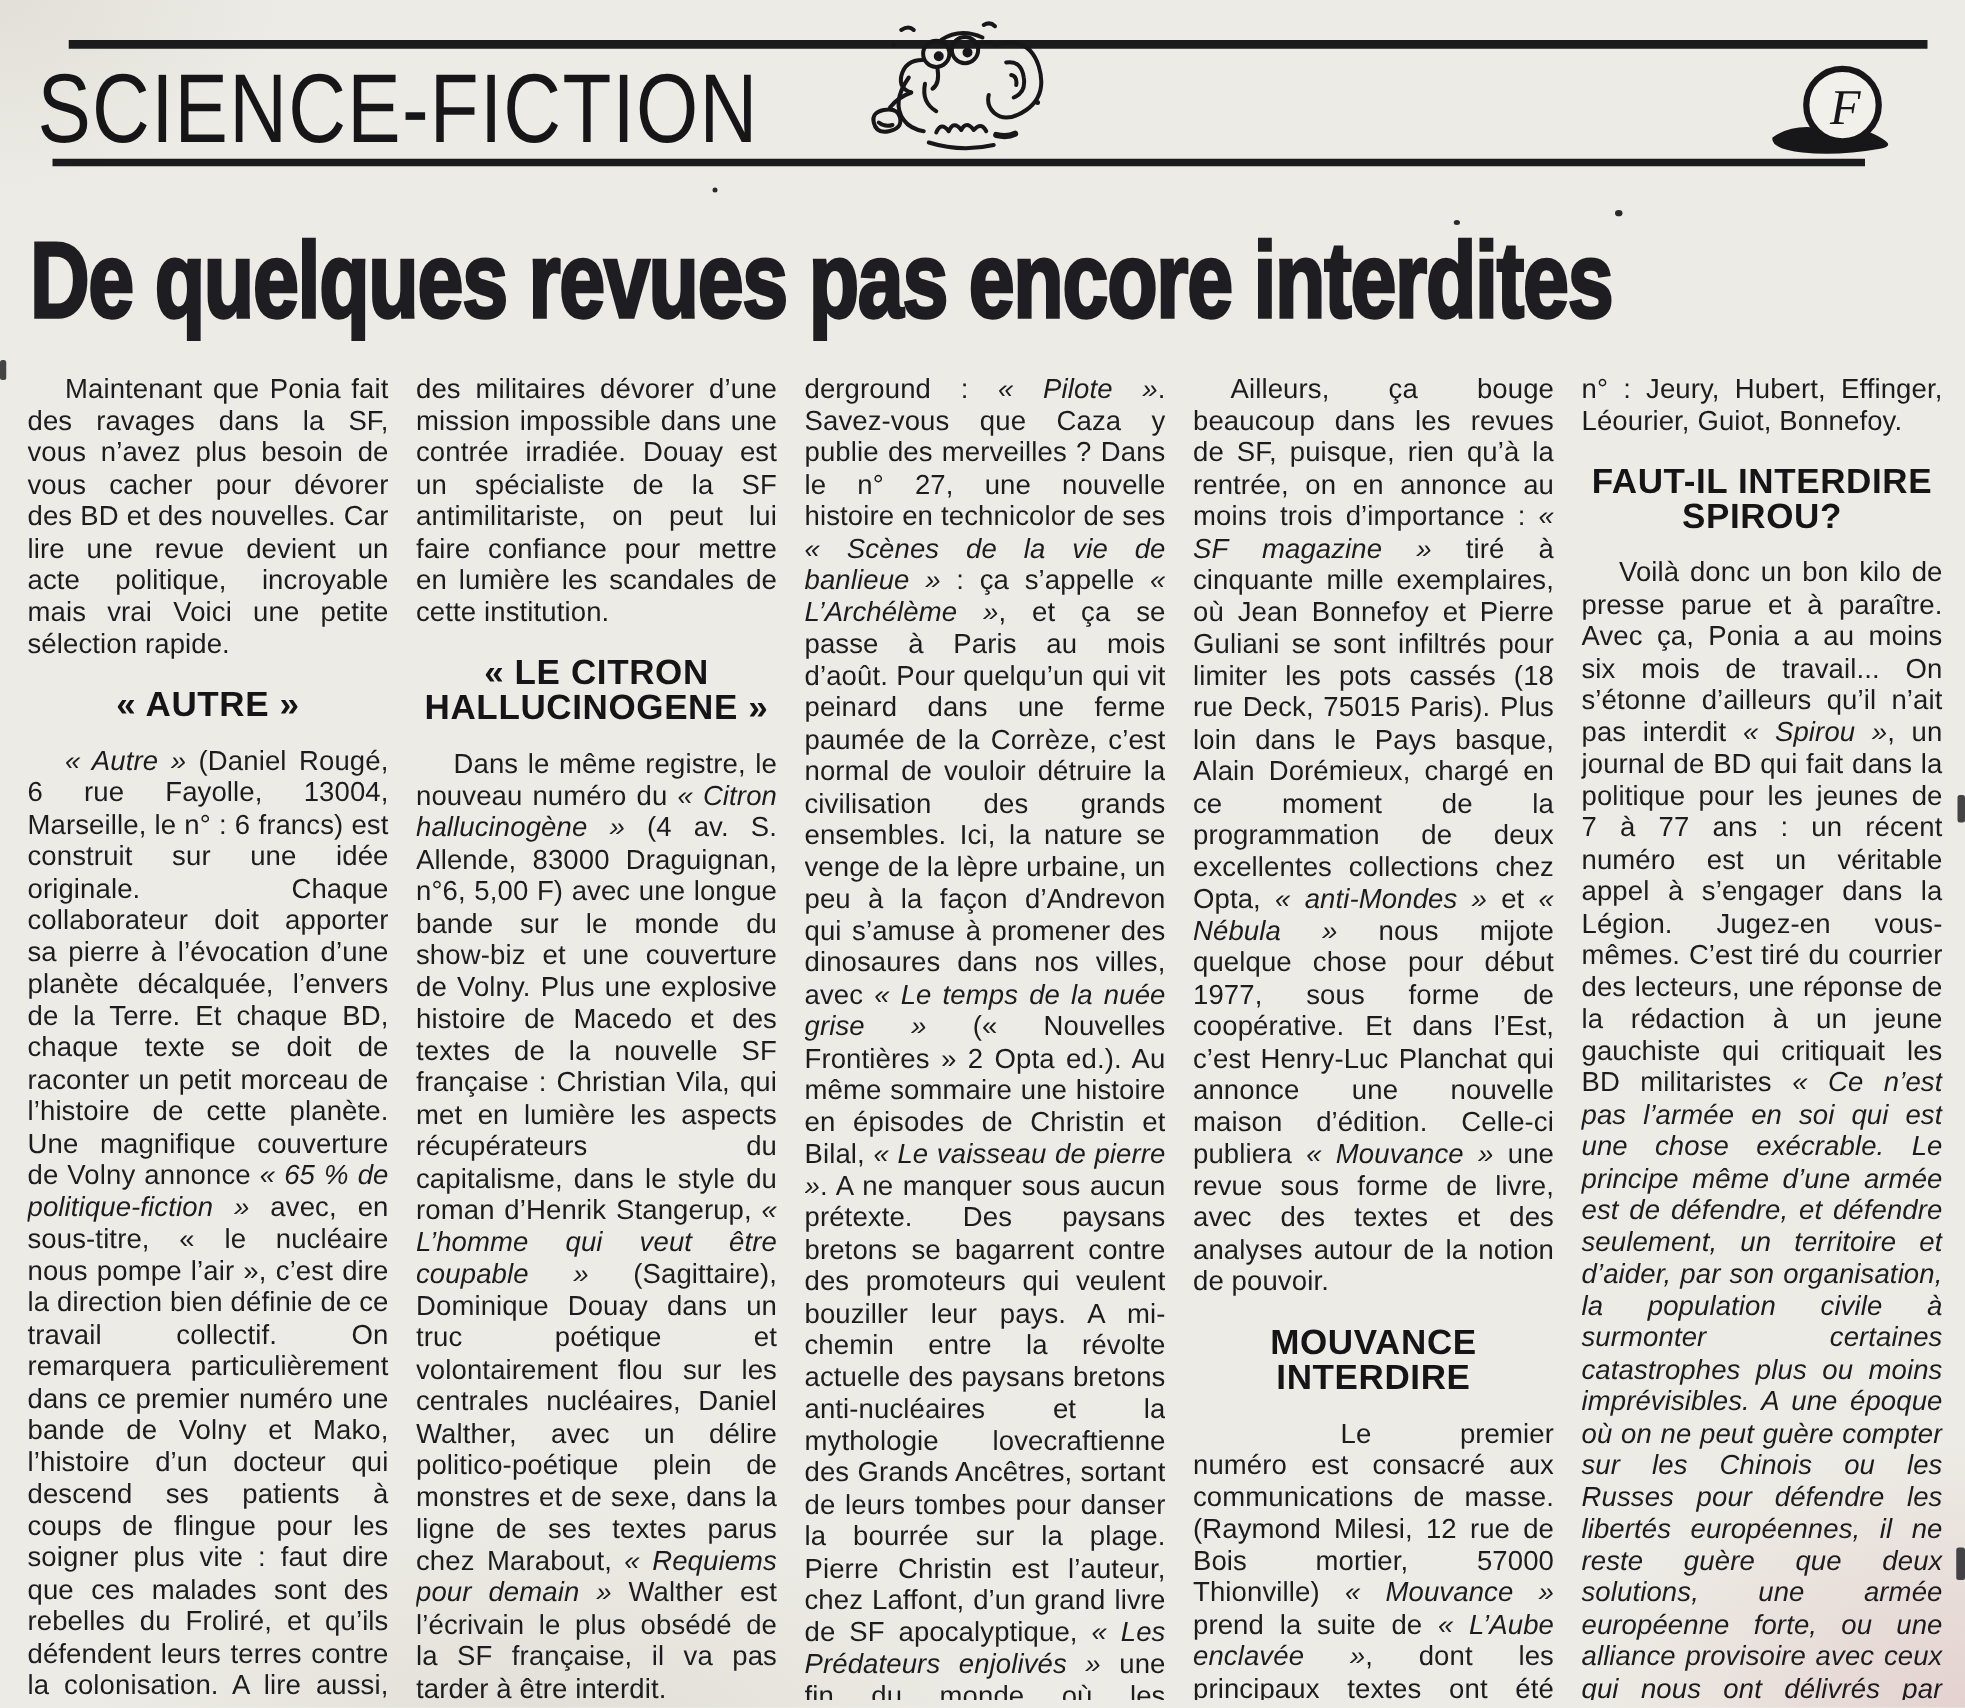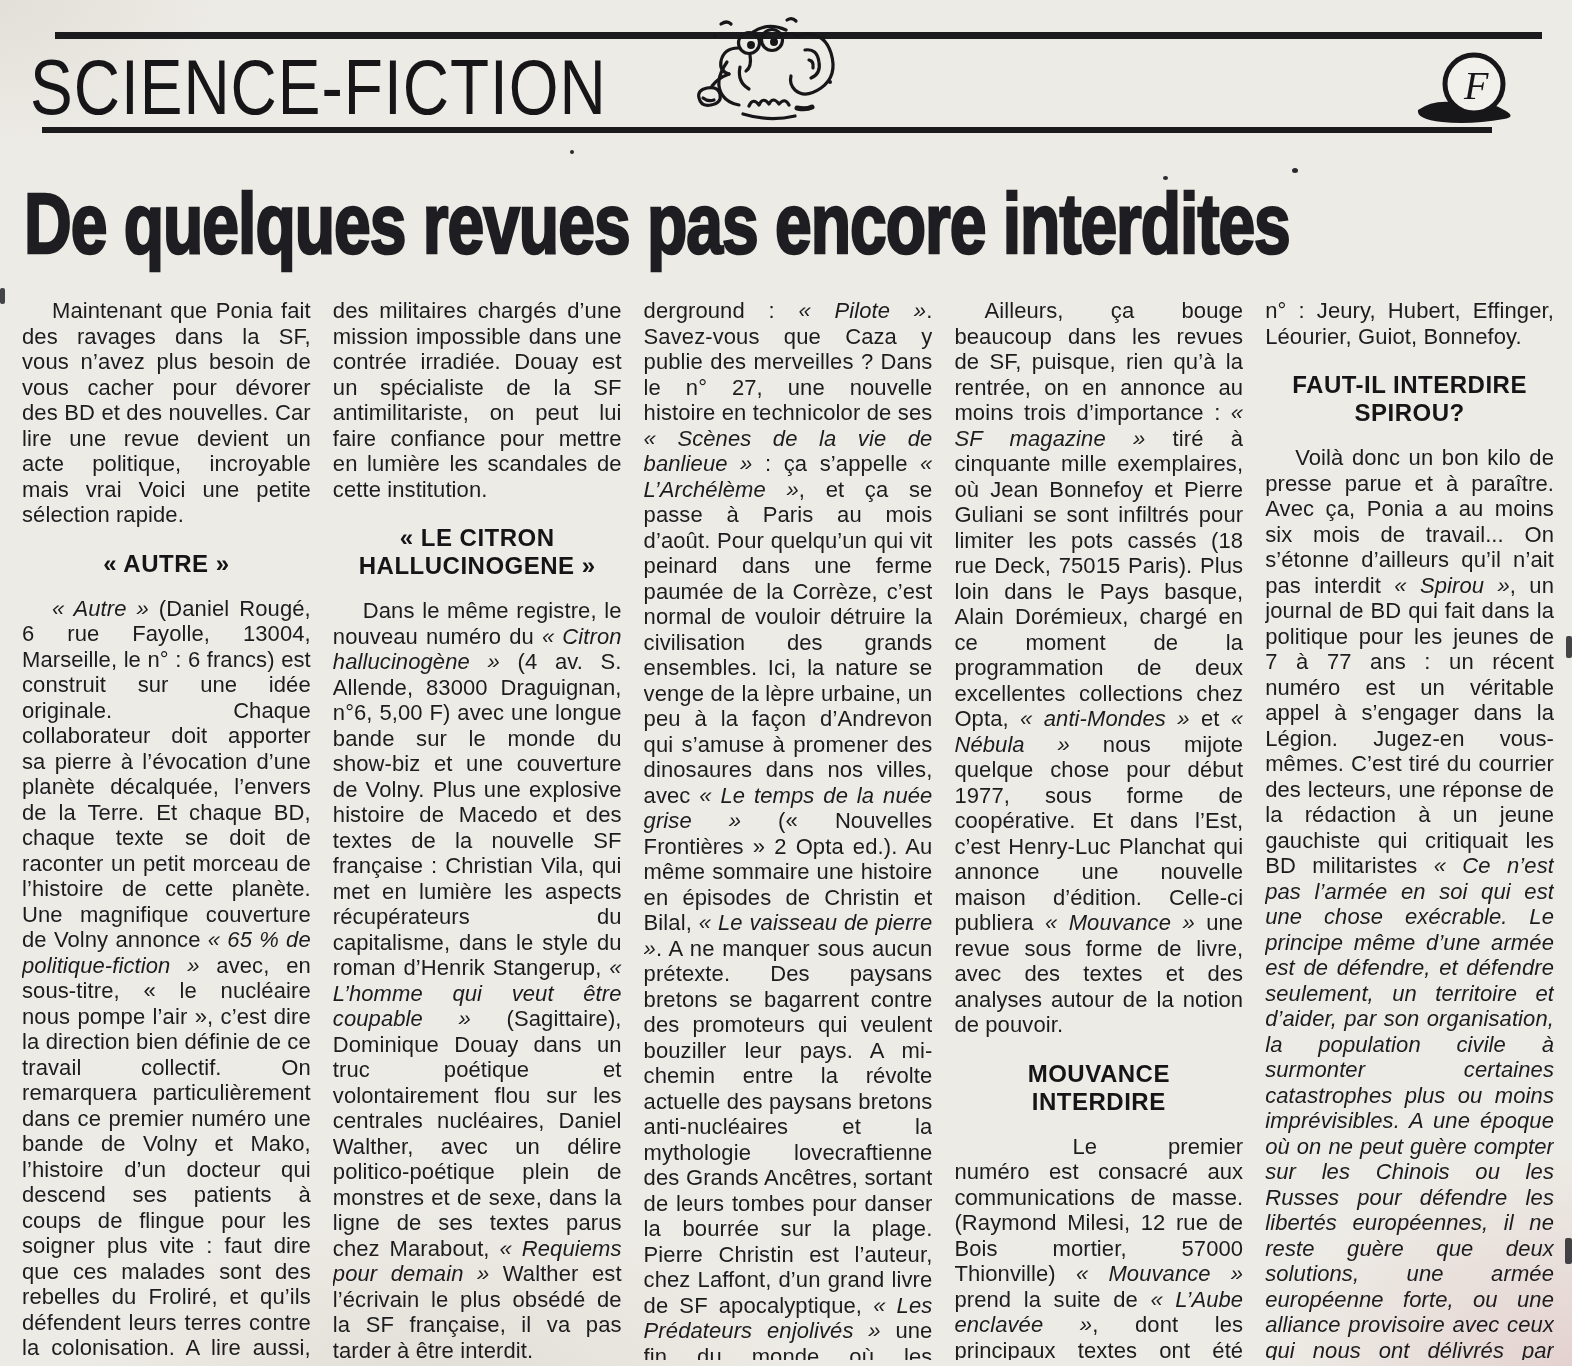--- a/index.html
+++ b/index.html
@@ -46,21 +46,21 @@
     display:grid;grid-template-columns:repeat(5,1fr);column-gap:22px;
     overflow:hidden;
   }
   .column{overflow:hidden;}
   .column p{
     font-size:22px;line-height:25.5px;text-align:justify;
     letter-spacing:.1px;color:#1c1c1e;
   }
   .column p em{font-style:italic;}
   .column h3{
-    font-size:24px;line-height:28px;font-weight:700;text-align:center;
+    font-size:28px;line-height:28px;font-weight:700;text-align:center;
     letter-spacing:.5px;margin:22px 0 18px;white-space:pre-line;color:#151517;
   }
   .indent-normal{text-indent:30px;}
   .indent-deep{text-indent:118px;margin-top:10px;}
 
   
   .edge-mark{position:absolute;background:#26262a;border-radius:2px;opacity:.85;}
   .em1{left:0;top:288px;width:5px;height:16px;}
   .em2{left:1566px;top:636px;width:6px;height:22px;}
   .em3{left:1565px;top:1238px;width:7px;height:26px;}
@@ -115,21 +115,21 @@
 
   <h2 class="headline">De quelques revues pas encore interdites</h2>
 
   <div class="columns">
       <div class="column">
         <p class="indent-normal"><span>Maintenant que Ponia fait des ravages dans la SF, vous n’avez plus besoin de vous cacher pour dévorer des BD et des nouvelles. Car lire une revue devient un acte politique, incroyable mais vrai Voici une petite sélection rapide.</span></p>
         <h3>« AUTRE »</h3>
         <p class="indent-normal"><em>« Autre »</em><span> (Daniel Rougé, 6 rue Fayolle, 13004, Marseille, le n° : 6 francs) est construit sur une idée originale. Chaque collaborateur doit apporter sa pierre à l’évocation d’une planète décalquée, l’envers de la Terre. Et chaque BD, chaque texte se doit de raconter un petit morceau de l’histoire de cette planète. Une magnifique couverture de Volny annonce </span><em>« 65 % de politique-fiction »</em><span> avec, en sous-titre, « le nucléaire nous pompe l’air », c’est dire la direction bien définie de ce travail collectif. On remarquera particulièrement dans ce premier numéro une bande de Volny et Mako, l’histoire d’un docteur qui descend ses patients à coups de flingue pour les soigner plus vite : faut dire que ces malades sont des rebelles du Froliré, et qu’ils défendent leurs terres contre la colonisation. A lire aussi, une longue nouvelle de Dominique Douay, </span><em>« L’affaire Faber »</em><span>,</span></p>
       </div>
       <div class="column">
-        <p><span>des militaires chargés d’une mission impossible dans une contrée irradiée. Douay est un spécialiste de la SF antimilitariste, on peut lui faire confiance pour mettre en lumière les scandales de cette institution.</span></p>
+        <p><span>des militaires dévorer d’une mission impossible dans une contrée irradiée. Douay est un spécialiste de la SF antimilitariste, on peut lui faire confiance pour mettre en lumière les scandales de cette institution.</span></p>
         <h3>« LE CITRON
 HALLUCINOGENE »</h3>
         <p class="indent-normal"><span>Dans le même registre, le nouveau numéro du </span><em>« Citron hallucinogène »</em><span> (4 av. S. Allende, 83000 Draguignan, n°6, 5,00 F) avec une longue bande sur le monde du show-biz et une couverture de Volny. Plus une explosive histoire de Macedo et des textes de la nouvelle SF française : Christian Vila, qui met en lumière les aspects récupérateurs du capitalisme, dans le style du roman d’Henrik Stangerup, </span><em>« L’homme qui veut être coupable »</em><span> (Sagittaire), Dominique Douay dans un truc poétique et volontairement flou sur les centrales nucléaires, Daniel Walther, avec un délire politico-poétique plein de monstres et de sexe, dans la ligne de ses textes parus chez Marabout, </span><em>« Requiems pour demain »</em><span> Walther est l’écrivain le plus obsédé de la SF française, il va pas tarder à être interdit.</span></p>
         <h3>« PILOTE »</h3>
         <p class="indent-normal"><span>Autre sous moins un-</span></p>
       </div>
       <div class="column">
         <p><span>derground : </span><em>« Pilote »</em><span>. Savez-vous que Caza y publie des merveilles ? Dans le n° 27, une nouvelle histoire en technicolor de ses </span><em>« Scènes de la vie de banlieue »</em><span> : ça s’appelle </span><em>« L’Archélème »</em><span>, et ça se passe à Paris au mois d’août. Pour quelqu’un qui vit peinard dans une ferme paumée de la Corrèze, c’est normal de vouloir détruire la civilisation des grands ensembles. Ici, la nature se venge de la lèpre urbaine, un peu à la façon d’Andrevon qui s’amuse à promener des dinosaures dans nos villes, avec </span><em>« Le temps de la nuée grise »</em><span> (« Nouvelles Frontières » 2 Opta ed.). Au même sommaire une histoire en épisodes de Christin et Bilal, </span><em>« Le vaisseau de pierre »</em><span>. A ne manquer sous aucun prétexte. Des paysans bretons se bagarrent contre des promoteurs qui veulent bouziller leur pays. A mi-chemin entre la révolte actuelle des paysans bretons anti-nucléaires et la mythologie lovecraftienne des Grands Ancêtres, sortant de leurs tombes pour danser la bourrée sur la plage. Pierre Christin est l’auteur, chez Laffont, d’un grand livre de SF apocalyptique, </span><em>« Les Prédateurs enjolivés »</em><span> une fin du monde où les survivants hyperpollués n’ont que le suicide et le cannibalisme en tête.</span></p>
       </div>
       <div class="column">

